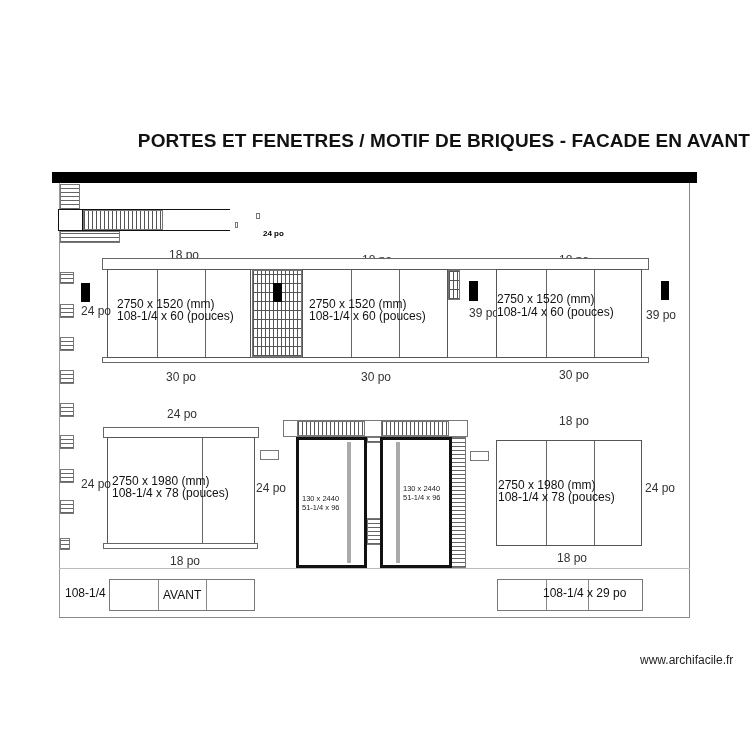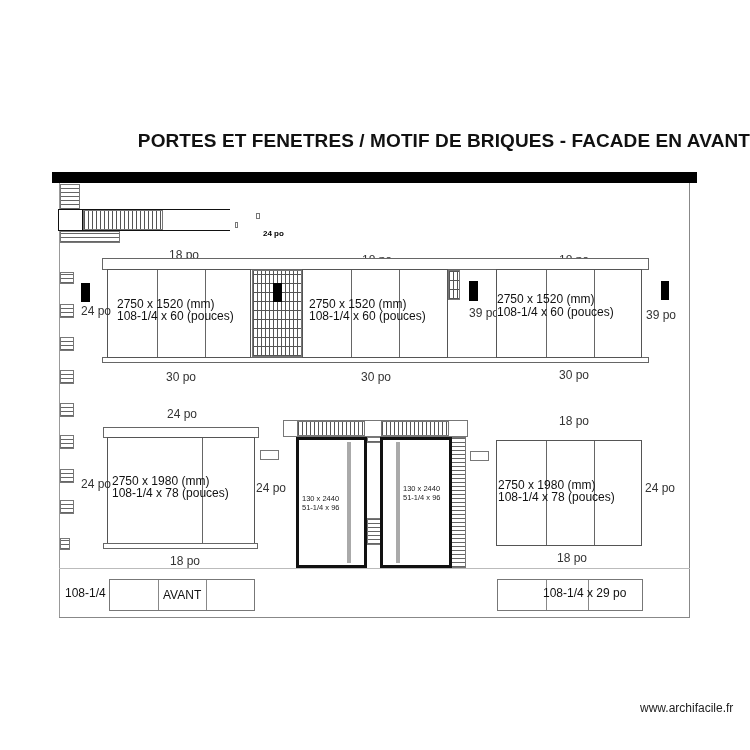--- a/index.html
+++ b/index.html
@@ -22,21 +22,21 @@
   .bricks{background:
      repeating-linear-gradient(90deg,#555 0 1px,transparent 1px 4px),
      repeating-linear-gradient(0deg,#555 0 1px,transparent 1px 9px);
      border:1px solid #777;box-sizing:border-box;}
   .hbricks{background:repeating-linear-gradient(0deg,#666 0 1px,#fff 1px 4px);border:1px solid #777;box-sizing:border-box;}
   .vbricks{background:repeating-linear-gradient(90deg,#555 0 1px,#fff 1px 4px);border:1px solid #777;box-sizing:border-box;}
   .door{border:3px solid #111;background:#fff;box-sizing:border-box;}
   .rail{position:absolute;top:2px;bottom:2px;width:4px;background:#aaa;}
   .small-box{border:1px solid #777;background:#fff;box-sizing:border-box;}
   .box{border:1px solid #777;background:#fff;box-sizing:border-box;}
-  .footer{font-size:12px;color:#222;margin-top:48px;}
+  .footer{font-size:12px;color:#222;}
 </style>
 </head>
 <body>
 
 <div class="abs title">PORTES ET FENETRES / MOTIF DE BRIQUES - FACADE EN AVANT</div>
 
 <div class="abs roof"></div>
 <div class="abs wall-l"></div>
 <div class="abs wall-r"></div>
 <div class="abs ground"></div>

